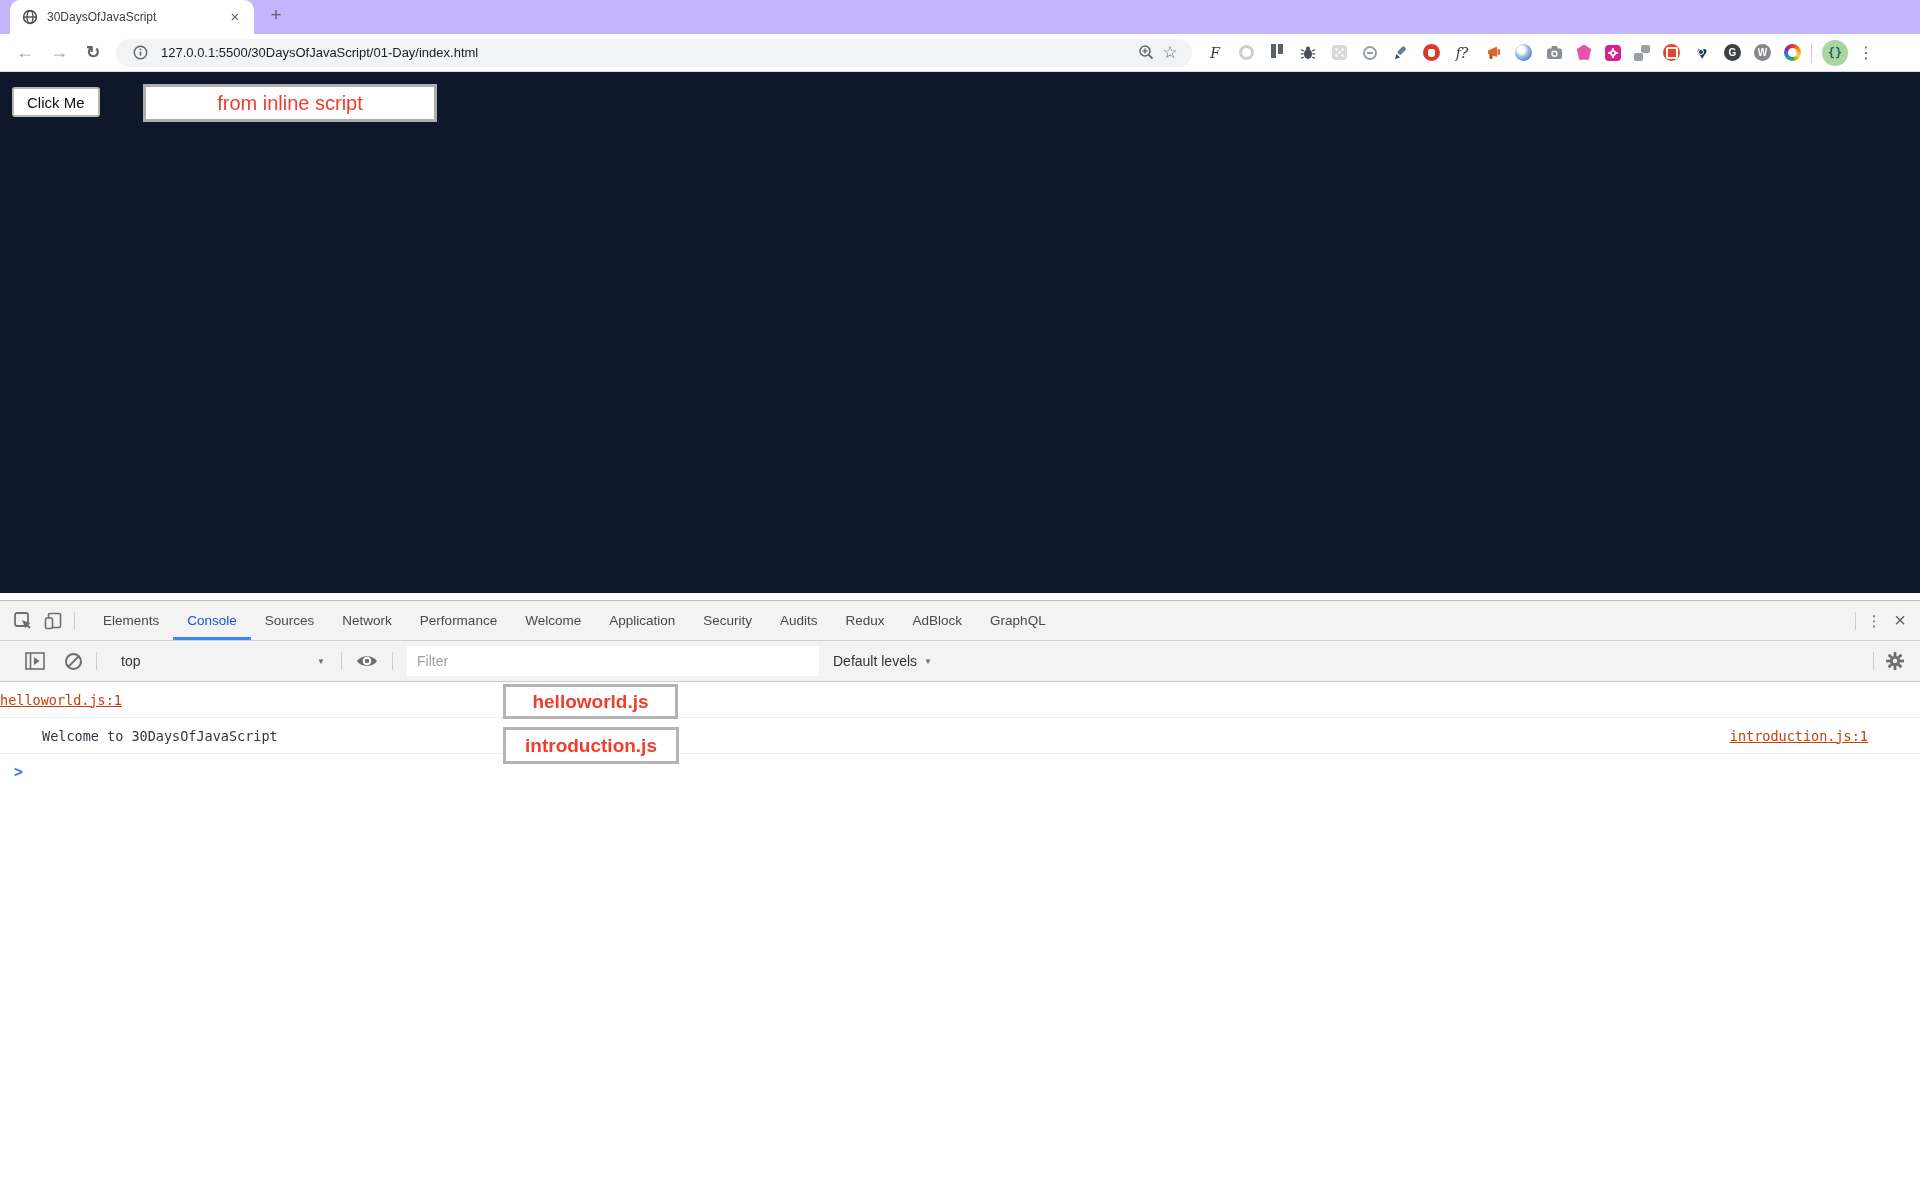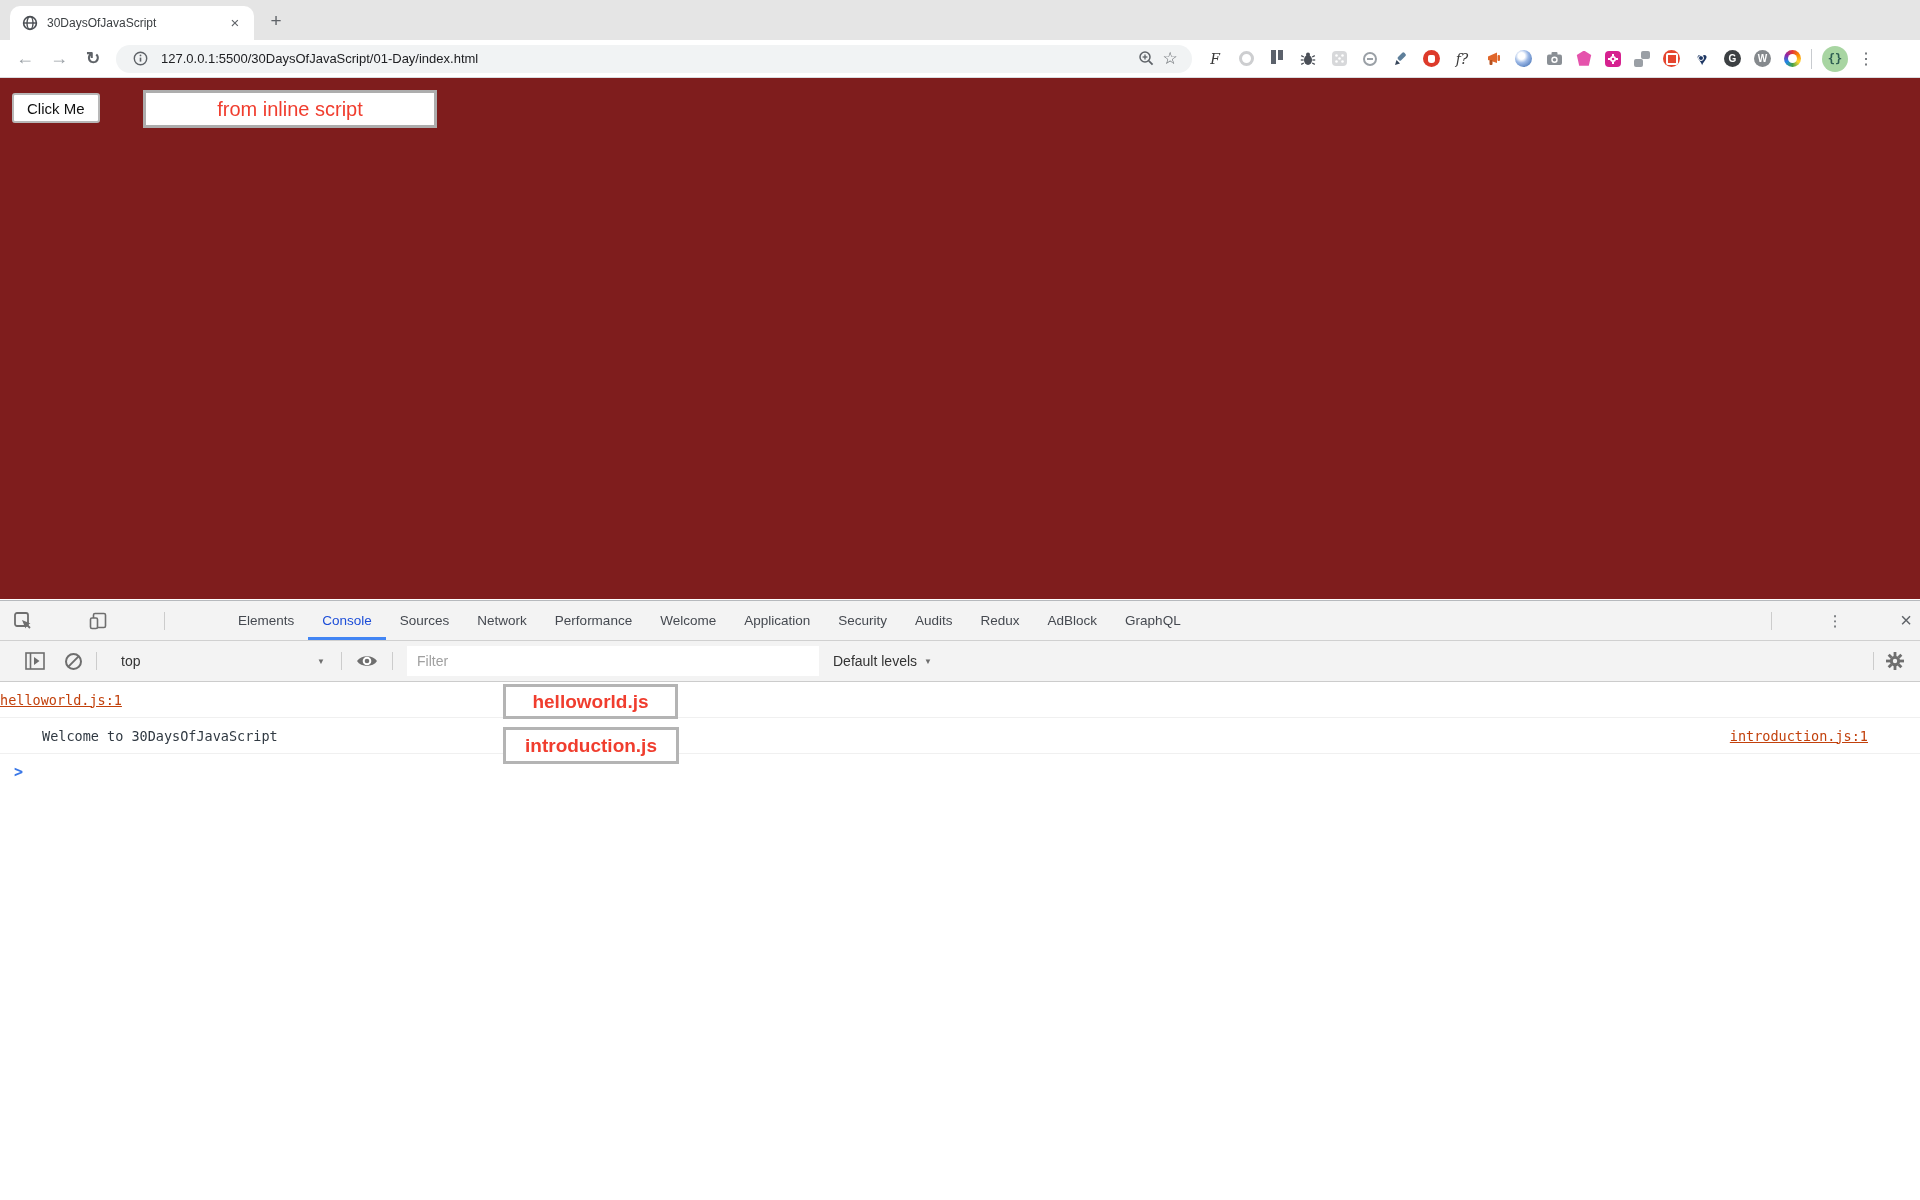--- a/index.html
+++ b/index.html
@@ -1,20 +1,20 @@
 <!DOCTYPE html>
 <html><head>
 <meta charset="utf-8">
 <style>
   * { margin:0; padding:0; box-sizing:border-box; }
   html,body { width:1920px; height:1200px; background:#fff; overflow:hidden;
               font-family:"Liberation Sans", sans-serif; }
 
   
-  .tabstrip { height:40px; background:#e5e5e5; display:flex; align-items:flex-end; position:relative; }
+  .tabstrip { height:34px; background:#c4b5fd; display:flex; align-items:flex-end; position:relative; }
   .tab { width:244px; height:34px; background:#fff; border-radius:10px 10px 0 0;
          display:flex; align-items:center; padding:0 10px 0 12px; }
   .tab { margin-left:10px; }
   .tab-title { font-size:12px; color:#3c4043; margin-left:9px; flex:1; white-space:nowrap; overflow:hidden; }
   .tab-close { font-size:15px; color:#5f6368; width:18px; height:18px; line-height:17px; text-align:center;
                border-radius:50%; cursor:pointer; }
   .newtab-btn { font-size:19px; color:#5f6368; width:28px; height:28px; line-height:26px; text-align:center;
                 margin:0 0 4px 8px; border-radius:50%; }
 
   .nav-toolbar { height:38px; background:#fff; display:flex; align-items:center;
@@ -62,34 +62,34 @@
   .g-circle { width:17px; height:17px; background:#3c4043; color:#fff; font-size:10px; font-weight:bold;
               display:flex; align-items:center; justify-content:center; }
   .w-circle { width:17px; height:17px; background:#85898d; color:#fff; font-size:10px; font-weight:bold;
               display:flex; align-items:center; justify-content:center; }
   .color-ring { width:17px; height:17px; border-radius:50%;
                 background:conic-gradient(#e53935,#fb8c00,#fdd835,#43a047,#1e88e5,#8e24aa,#e53935);
                 display:flex; align-items:center; justify-content:center; }
   .color-ring::after { content:""; width:9px; height:9px; background:#fff; border-radius:50%; }
 
   
-  .page { position:relative; height:521px; background:#7f1d1d; }
+  .page { position:relative; height:521px; background:#0f172a; }
   .clickme { position:absolute; left:12px; top:15px; height:30px; padding:0 13px;
              background:#fff; border:2px solid #b8b8b8; border-radius:3px;
              font-size:15px; color:#111; font-family:"Liberation Sans", sans-serif; }
   .inline-box { position:absolute; left:143px; top:12px; width:294px; height:38px;
                 border:3px solid #adadad; background:#fff;
                 display:flex; align-items:center; justify-content:center; }
   .inline-box span { color:#f03d2e; font-size:20px; }
 
   
   .devtools { position:absolute; left:0; top:600px; width:1920px; height:600px;
               background:#fff; border-top:1px solid #b6b9bd; }
   .dt-tabbar { height:40px; background:#f3f3f3; border-bottom:1px solid #d0d0d0;
-               display:flex; align-items:center; padding:0 0 0 8px;gap:45px; }
+               display:flex; align-items:center; padding:0 6px 0 8px; }
   .dt-icbtn { width:30px; height:26px; display:flex; align-items:center; justify-content:center; }
   .vsep { width:1px; height:18px; background:#cccccc; margin:0 6px; }
   .dt-tabs { display:flex; align-items:stretch; height:100%; margin-left:8px; }
   .dt-tab { display:flex; align-items:center; padding:0 14px; font-size:13.5px; color:#454950;
             border-bottom:3px solid transparent; border-top:3px solid transparent; cursor:default; }
   .dt-tab.active { border-bottom-color:#4285f4; color:#1d4ed8; }
   .dt-tab-spacer { flex:1; }
   .dt-close { font-size:20px; color:#5f6368; width:28px; text-align:center; }
   .dt-kebab { font-size:15px; color:#5f6368; width:24px; text-align:center; }
 

